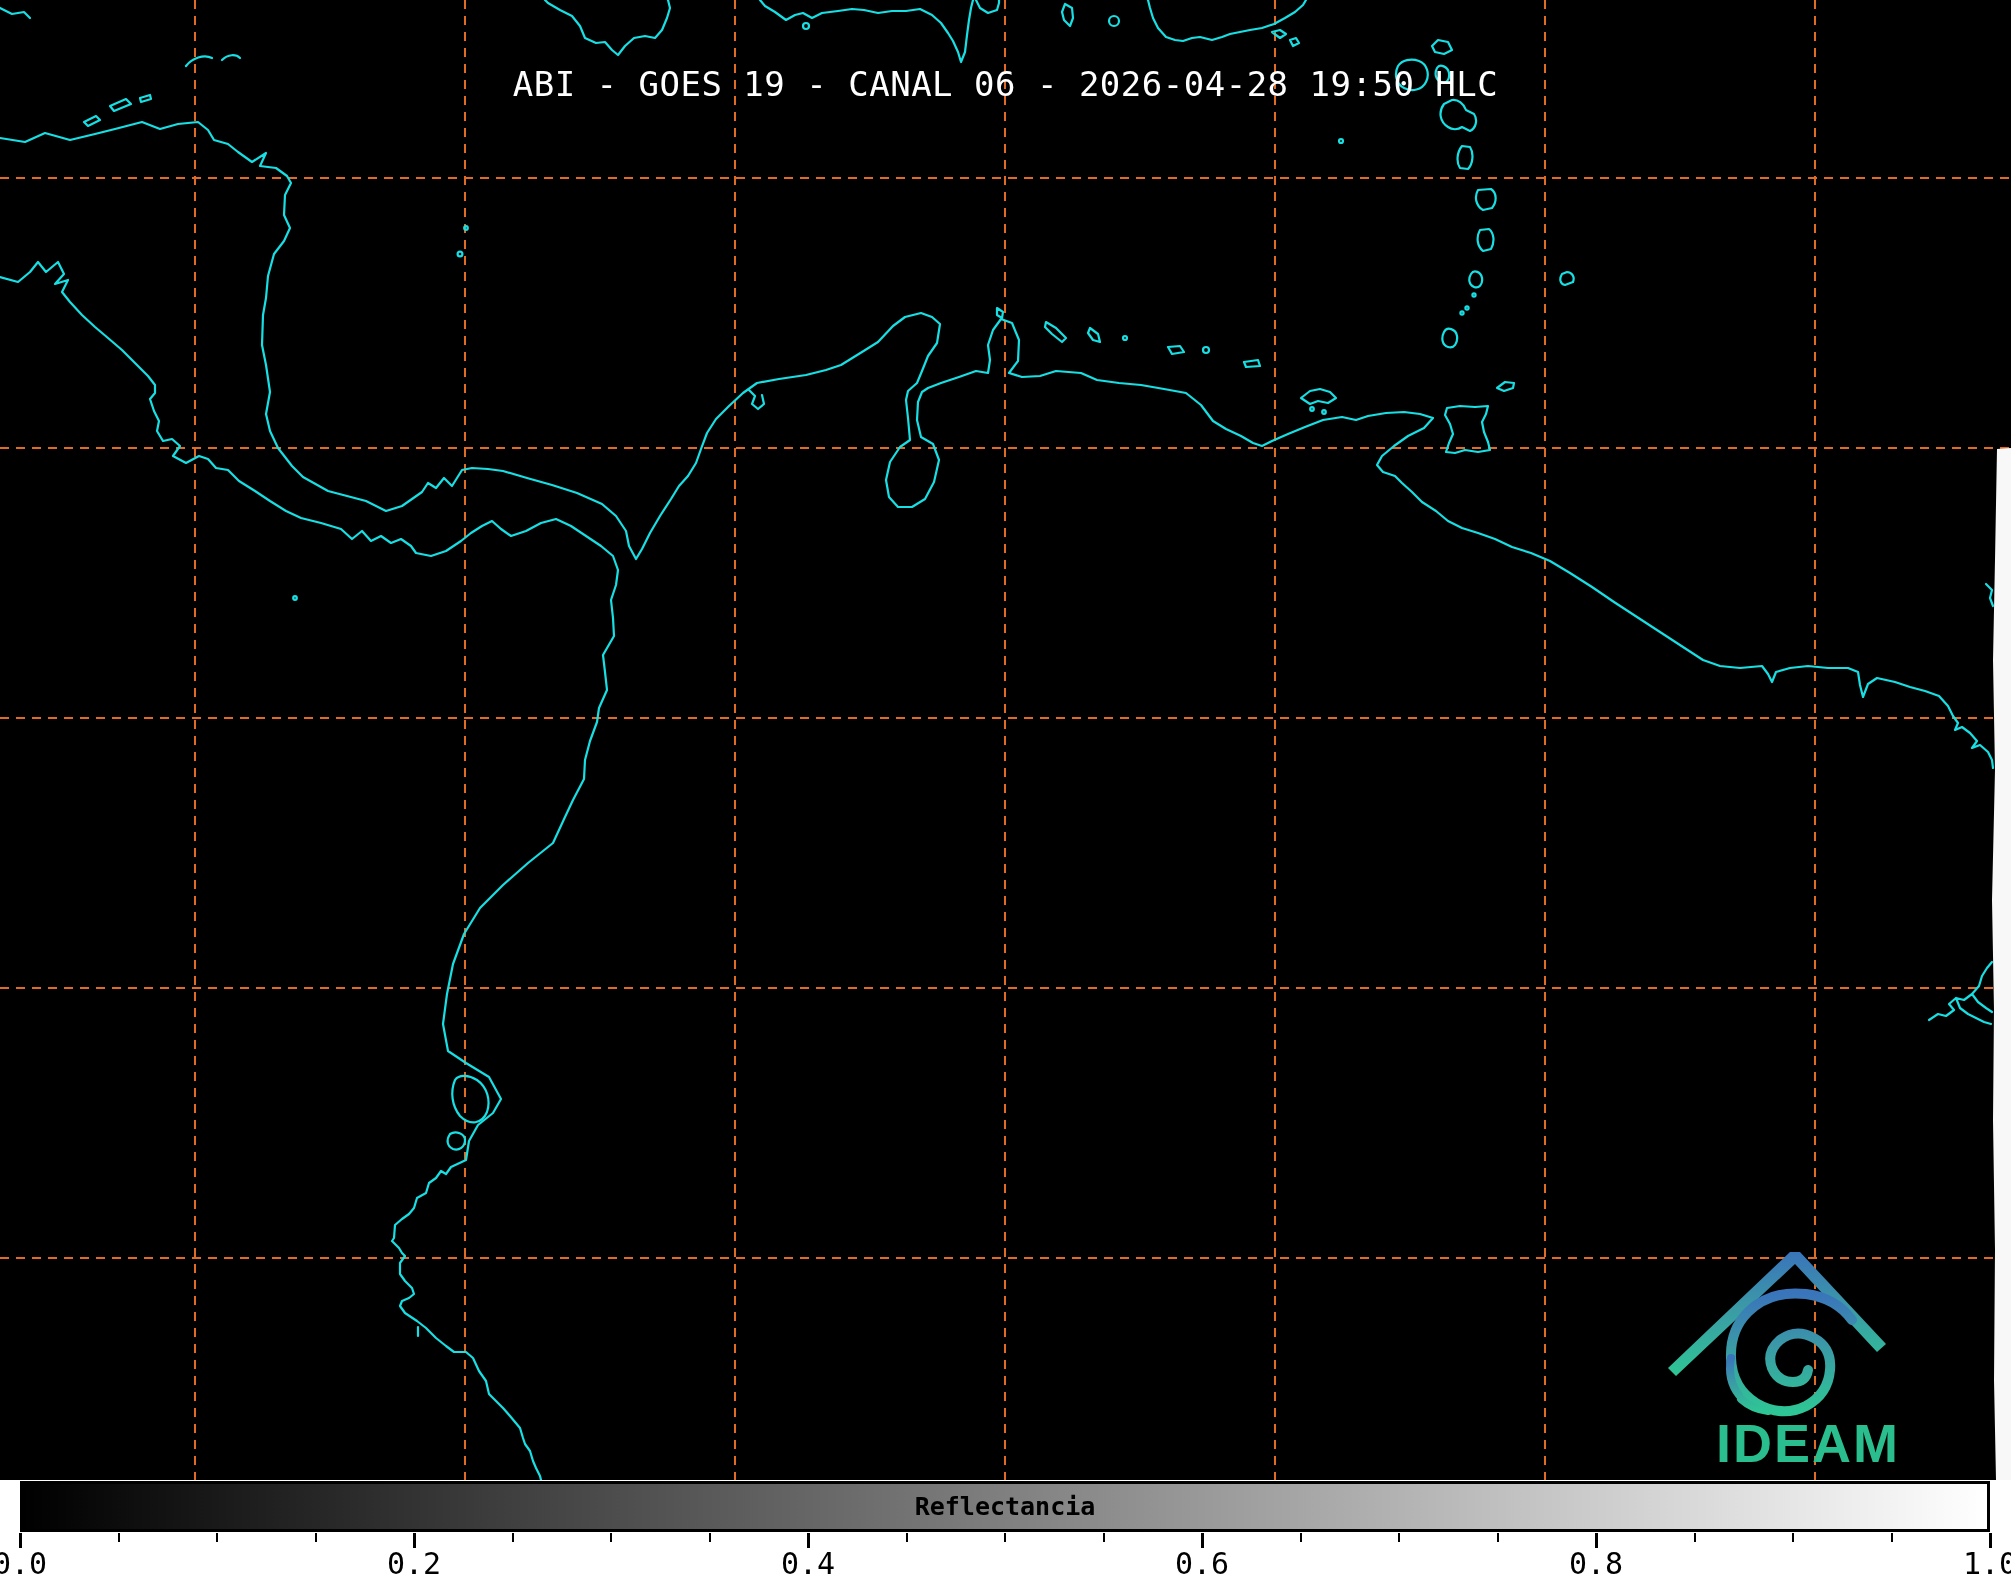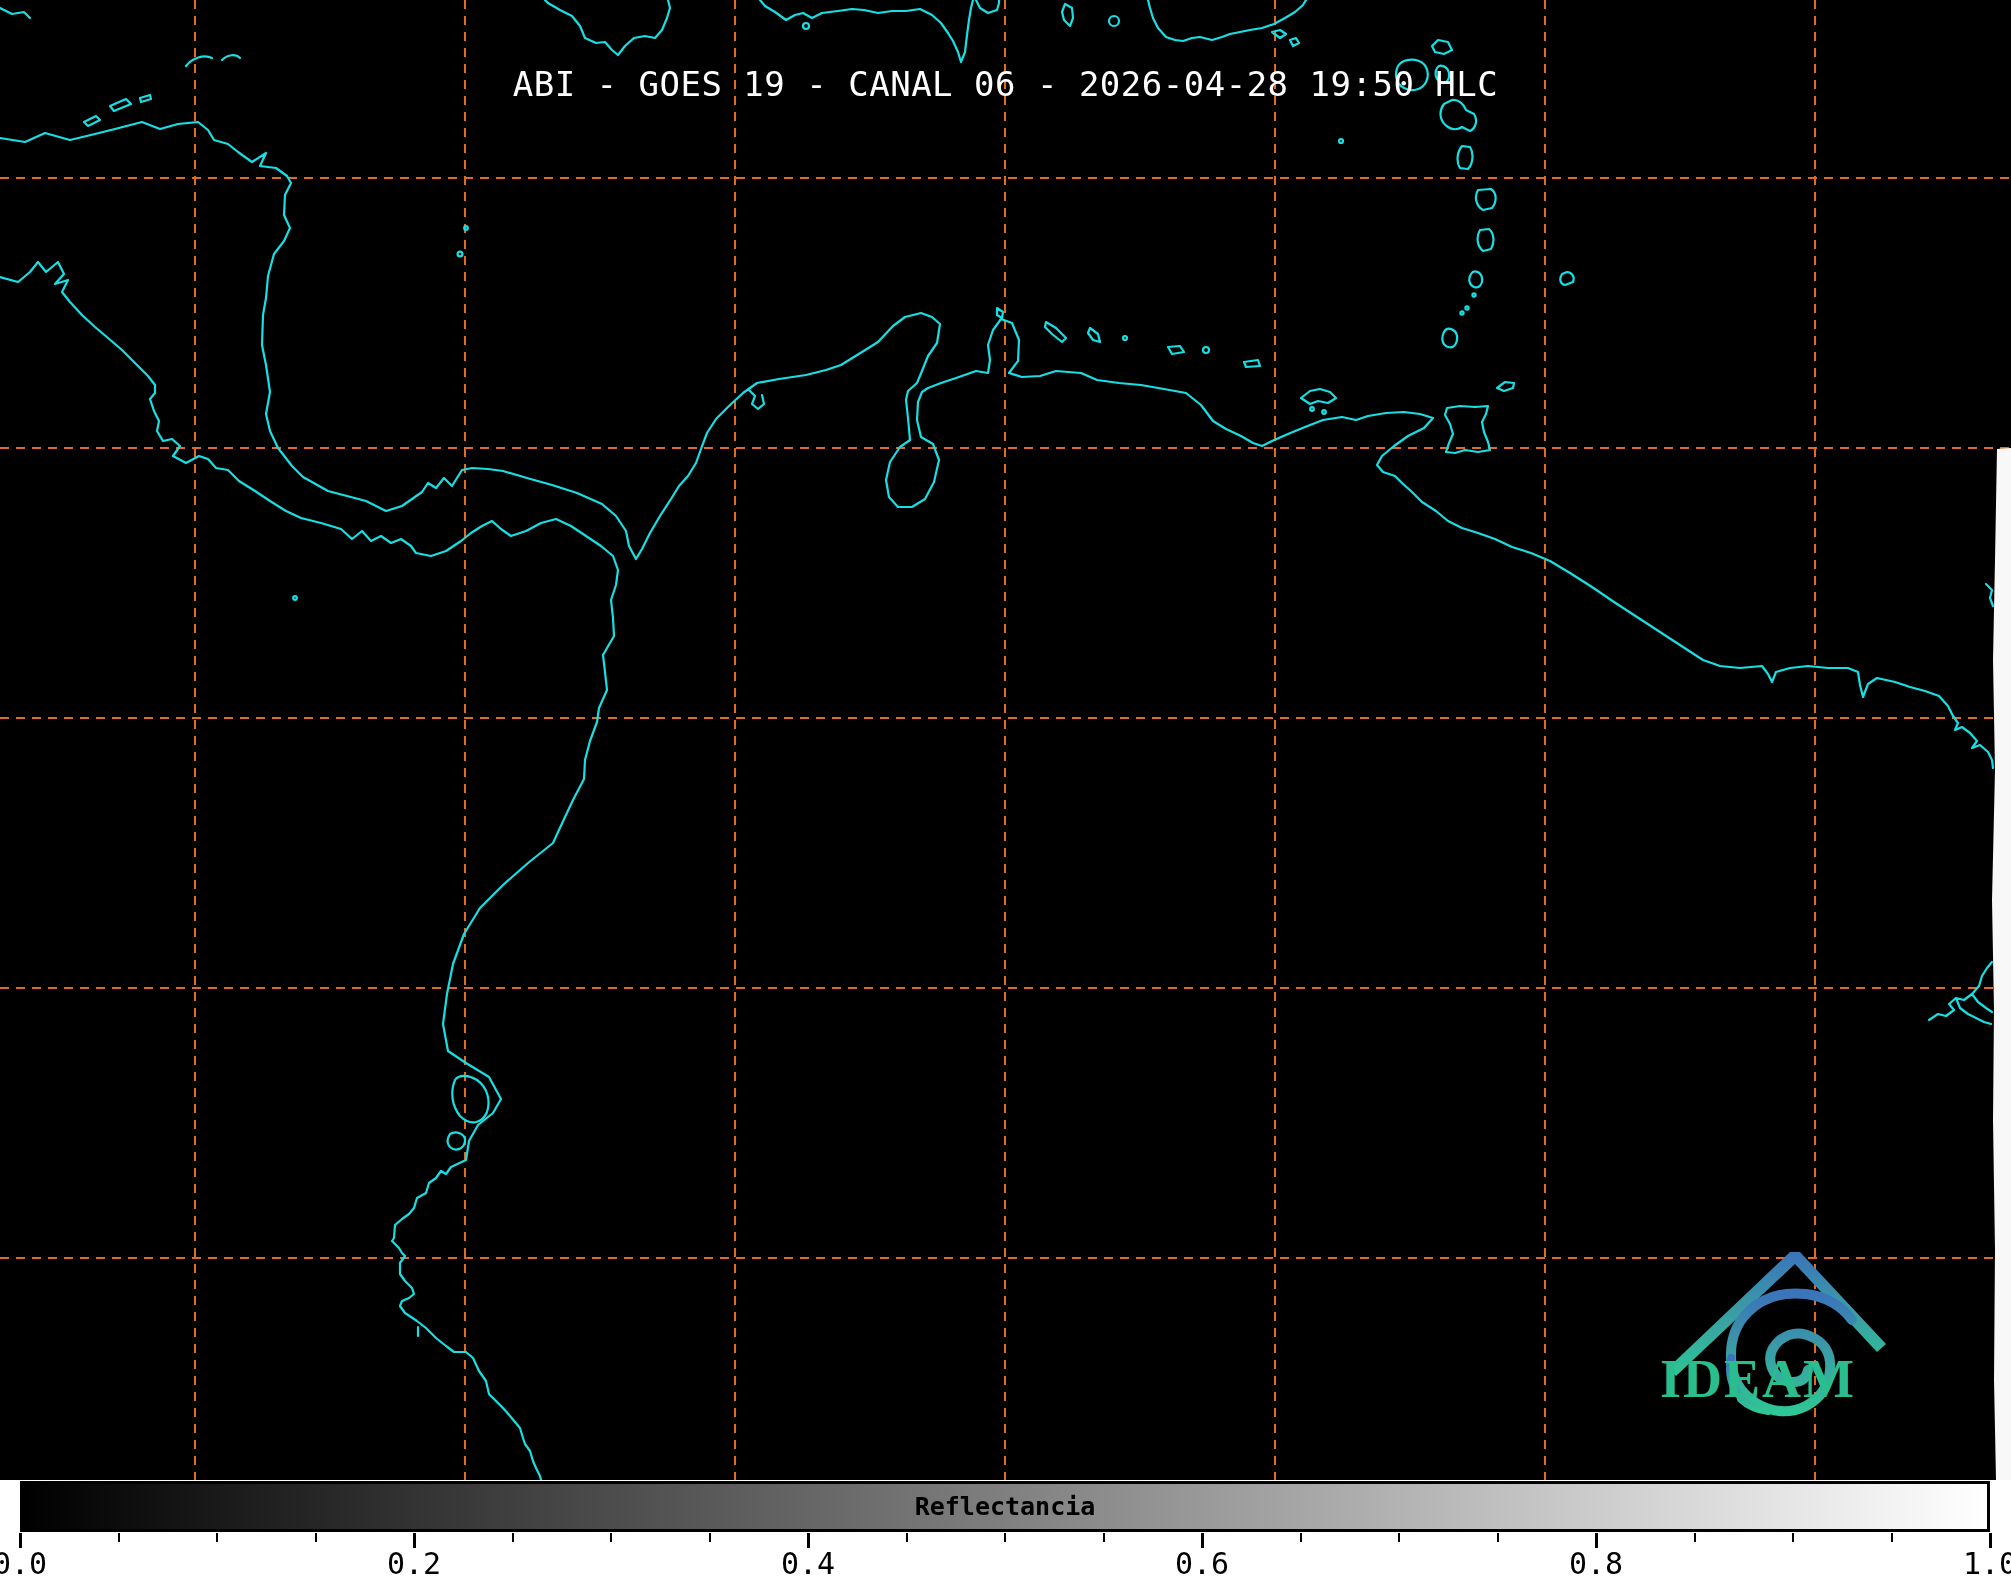--- a/index.html
+++ b/index.html
@@ -3,22 +3,22 @@
 <meta charset="utf-8">
 <style>
   html,body{margin:0;padding:0;background:#ffffff;width:2011px;height:1577px;overflow:hidden;}
   #stage{position:relative;width:2011px;height:1577px;font-family:"DejaVu Sans Mono",monospace;}
   
   #map{position:absolute;left:0;top:0;width:2011px;height:1480px;background:#000;}
   #map svg{position:absolute;left:0;top:0;}
   #title{position:absolute;left:0;top:44px;width:2011px;text-align:center;color:#ffffff;
          font-size:34px;letter-spacing:0.5px;white-space:pre;margin-top:20px;}
   
-  #logo-text{position:absolute;left:1660px;top:1348px;width:240px;text-align:left;
-             font-family:Liberation Serif, serif;font-weight:bold;font-size:54px;
+  #logo-text{position:absolute;left:1660px;top:1412px;width:240px;text-align:right;
+             font-family:Liberation Sans, sans-serif;font-weight:bold;font-size:54px;
              letter-spacing:2px;}
   
   #cbar-strip{position:absolute;left:0;top:1480px;width:2011px;height:97px;background:#ffffff;padding-left:28px;}
   #cbar{position:absolute;left:20px;top:1px;width:1964px;height:45px;border:3px solid #000;}
   #cbar-label{position:absolute;left:0;top:8px;width:1964px;text-align:center;
               font-weight:bold;font-size:25px;color:#000;}
   .tick{position:absolute;background:#000;}
   .tick.major{width:3px;height:15px;top:53px;}
   .tick.minor{width:2px;height:9px;top:53px;}
   .ticklabel{position:absolute;top:66px;transform:translateX(-50%);font-size:30px;color:#000;white-space:pre;}

